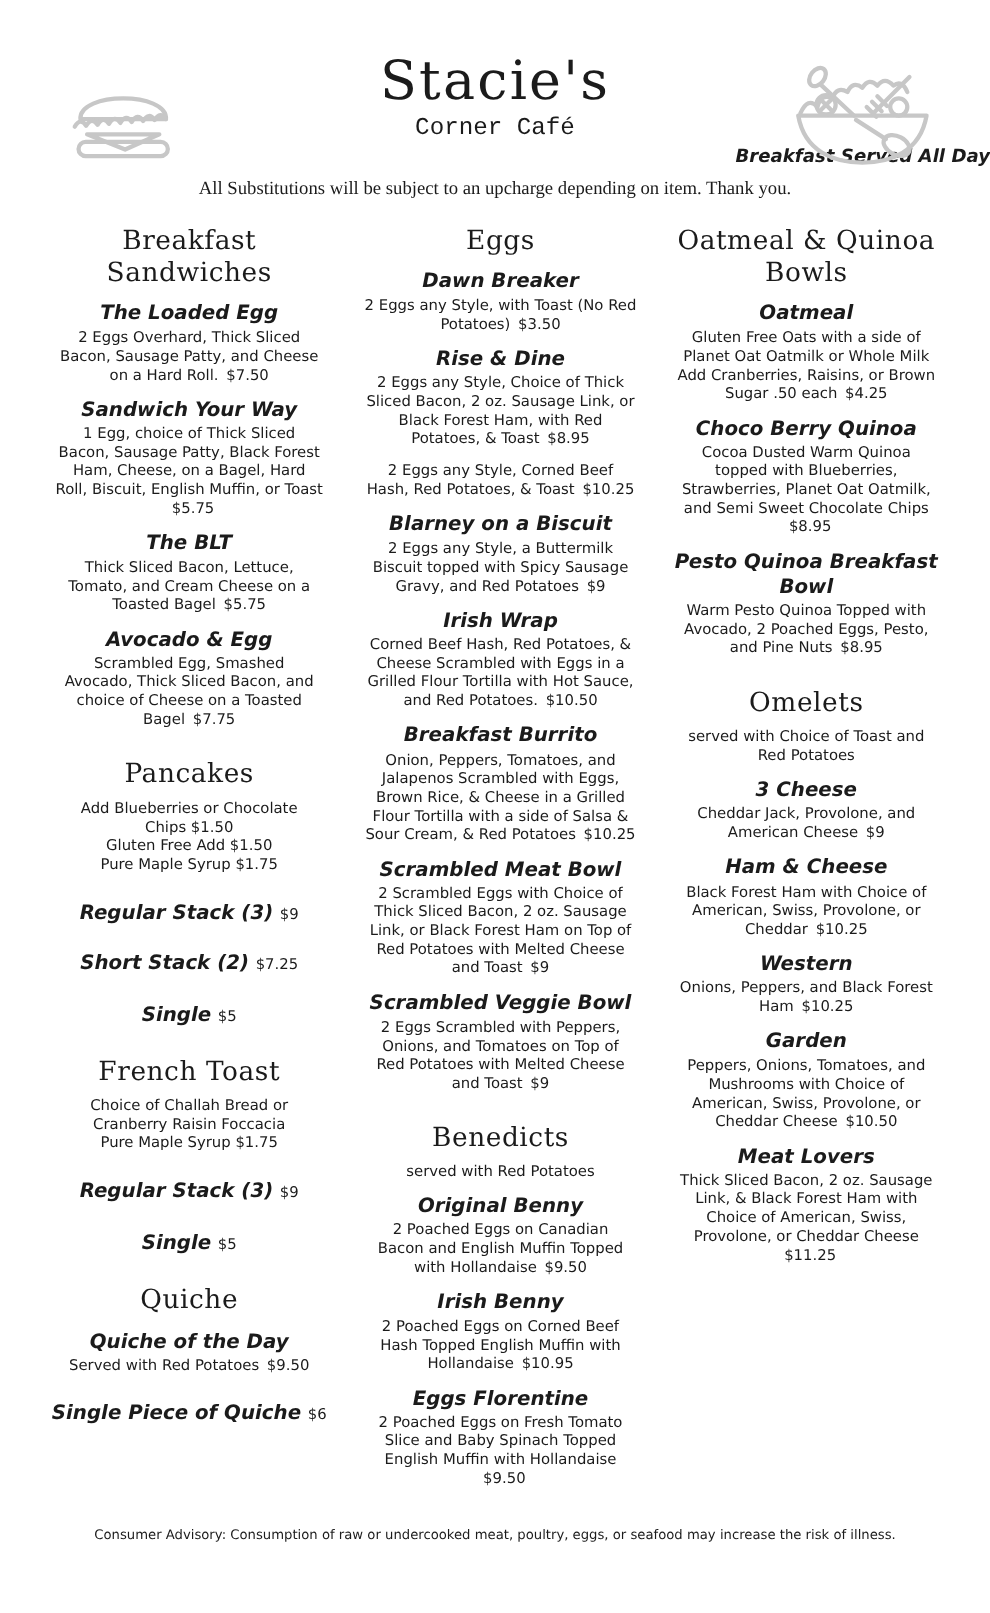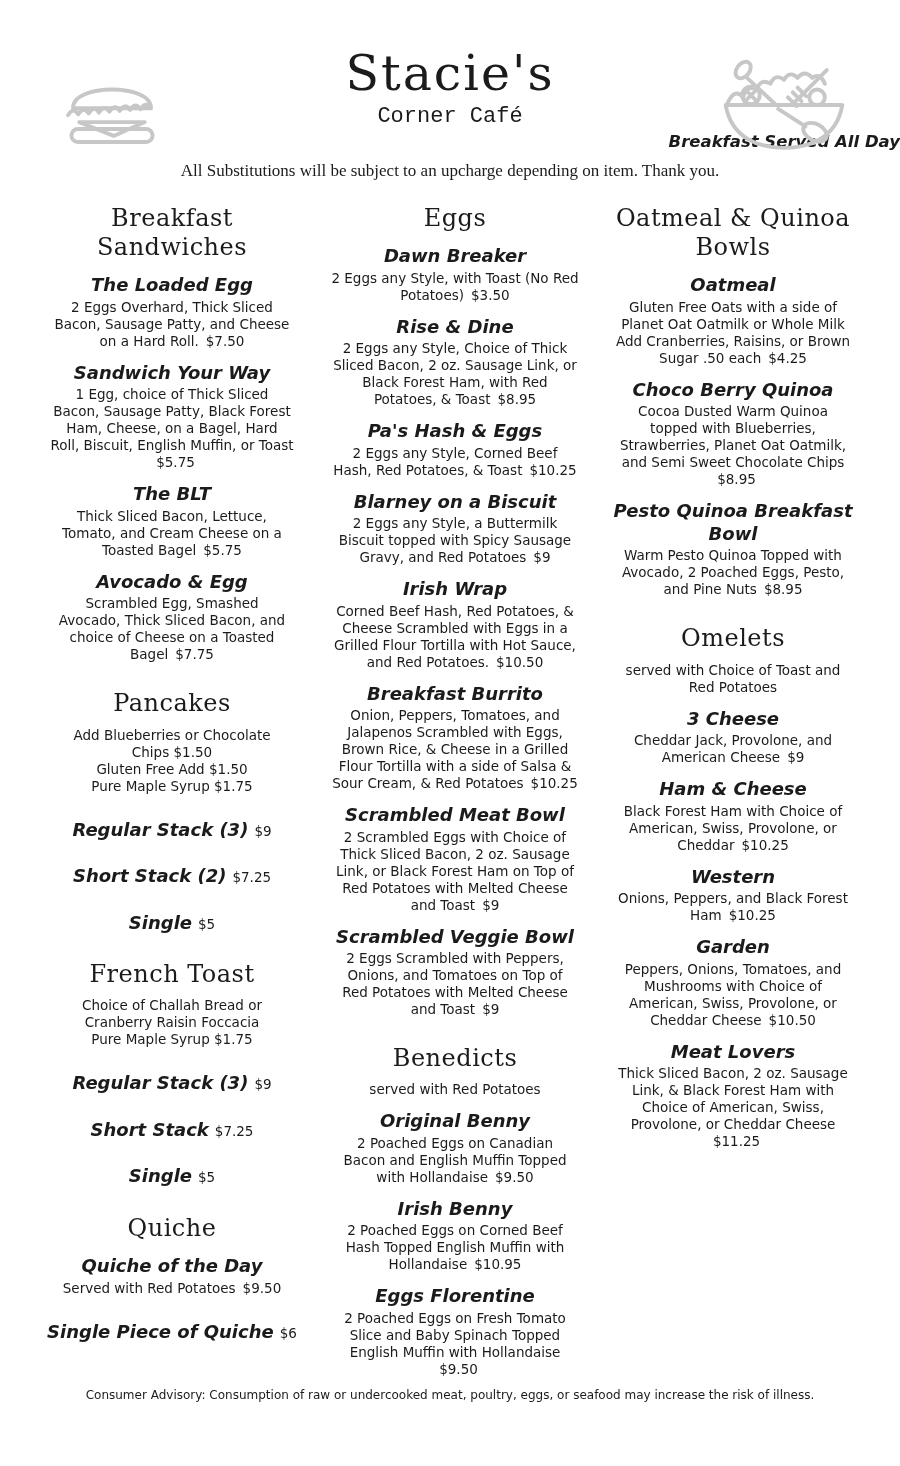--- a/index.html
+++ b/index.html
@@ -152,23 +152,20 @@
       </section>
       <section class="menu-section">
         <h2 class="section-title">French Toast</h2>
         <p class="section-note">Choice of Challah Bread or
 Cranberry Raisin Foccacia
 Pure Maple Syrup $1.75</p>
         <div class="item stack-item">
           <div class="item-name"><span>Regular Stack (3)</span><span class="inline-price">$9</span></div>
         </div>
         <div class="item stack-item">
-          <div class="item-name"><span>Short Stack</span><span class="inline-price">$7.25</span></div>
-        </div>
-        <div class="item stack-item">
           <div class="item-name"><span>Single</span><span class="inline-price">$5</span></div>
         </div>
       </section>
       <section class="menu-section">
         <h2 class="section-title">Quiche</h2>
         <div class="item">
           <div class="item-name"><span>Quiche of the Day</span></div>
           <div class="item-desc"><span>Served with Red Potatoes</span><span class="price">$9.50</span></div>
         </div>
         <div class="item stack-item">
@@ -185,21 +182,20 @@
 Potatoes)</span><span class="price">$3.50</span></div>
         </div>
         <div class="item">
           <div class="item-name"><span>Rise &amp; Dine</span></div>
           <div class="item-desc"><span>2 Eggs any Style, Choice of Thick
 Sliced Bacon, 2 oz. Sausage Link, or
 Black Forest Ham, with Red
 Potatoes, &amp; Toast</span><span class="price">$8.95</span></div>
         </div>
         <div class="item">
-          <div class="item-name"><span>Pa's Hash &amp; Eggs</span></div>
           <div class="item-desc"><span>2 Eggs any Style, Corned Beef
 Hash, Red Potatoes, &amp; Toast</span><span class="price">$10.25</span></div>
         </div>
         <div class="item">
           <div class="item-name"><span>Blarney on a Biscuit</span></div>
           <div class="item-desc"><span>2 Eggs any Style, a Buttermilk
 Biscuit topped with Spicy Sausage
 Gravy, and Red Potatoes</span><span class="price">$9</span></div>
         </div>
         <div class="item">

